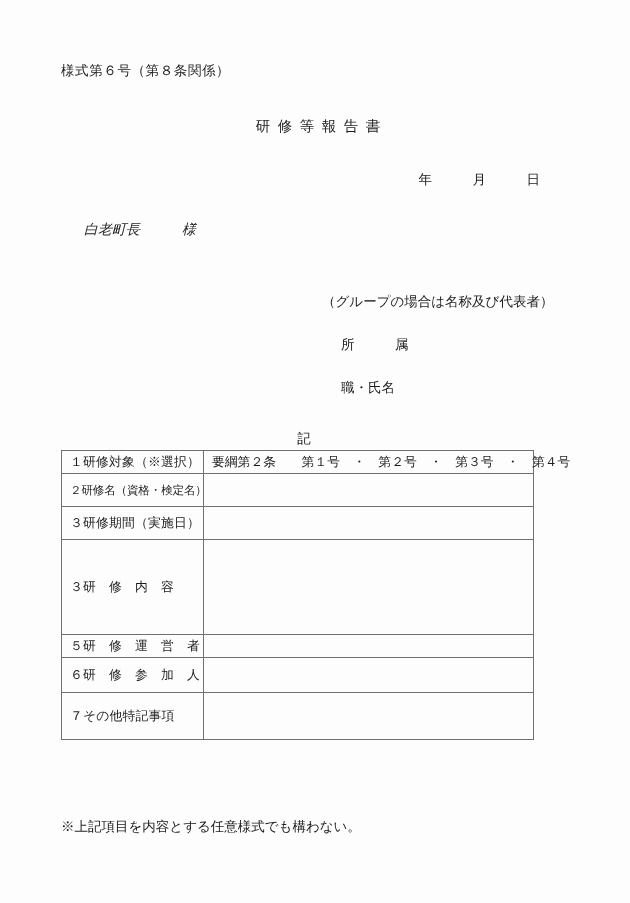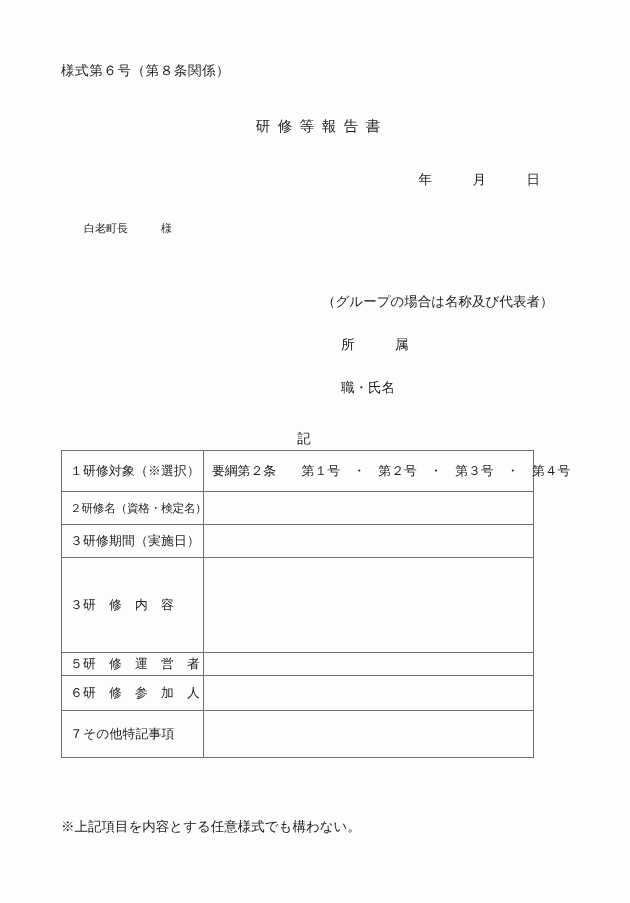--- a/index.html
+++ b/index.html
@@ -54,22 +54,23 @@
     top: 171px;
     font-size: 13.5px;
     white-space: pre;
   }
 
   
   .addressee {
     position: absolute;
     left: 84px;
     top: 221px;
-    font-size: 11px;
-    white-space: pre;
+    font-size: 14px;
+    white-space: pre;
+    font-style: italic;
   }
 
   
   .sig-block {
     position: absolute;
     left: 322px;
     top: 272px;
     font-size: 13.5px;
   }
   .sig-line {
@@ -133,21 +134,21 @@
   }
   
   .lbl.compact {
     font-size: 11.6px;
     letter-spacing: -0.2px;
   }
   .lbl.spaced {
     letter-spacing: 0.2px;
   }
 
-  .r-h1 { height: 41px; }
+  .r-h1 { height: 23px; }
   .r-h2 { height: 33px; }
   .r-h3 { height: 33px; }
   .r-big { height: 95px; }
   .r-h4 { height: 52px; }
   .r-h5 { height: 23px; }
   .r-h6 { height: 35px; }
   .r-h7 { height: 47px; }
 
   
   .footer-note {

